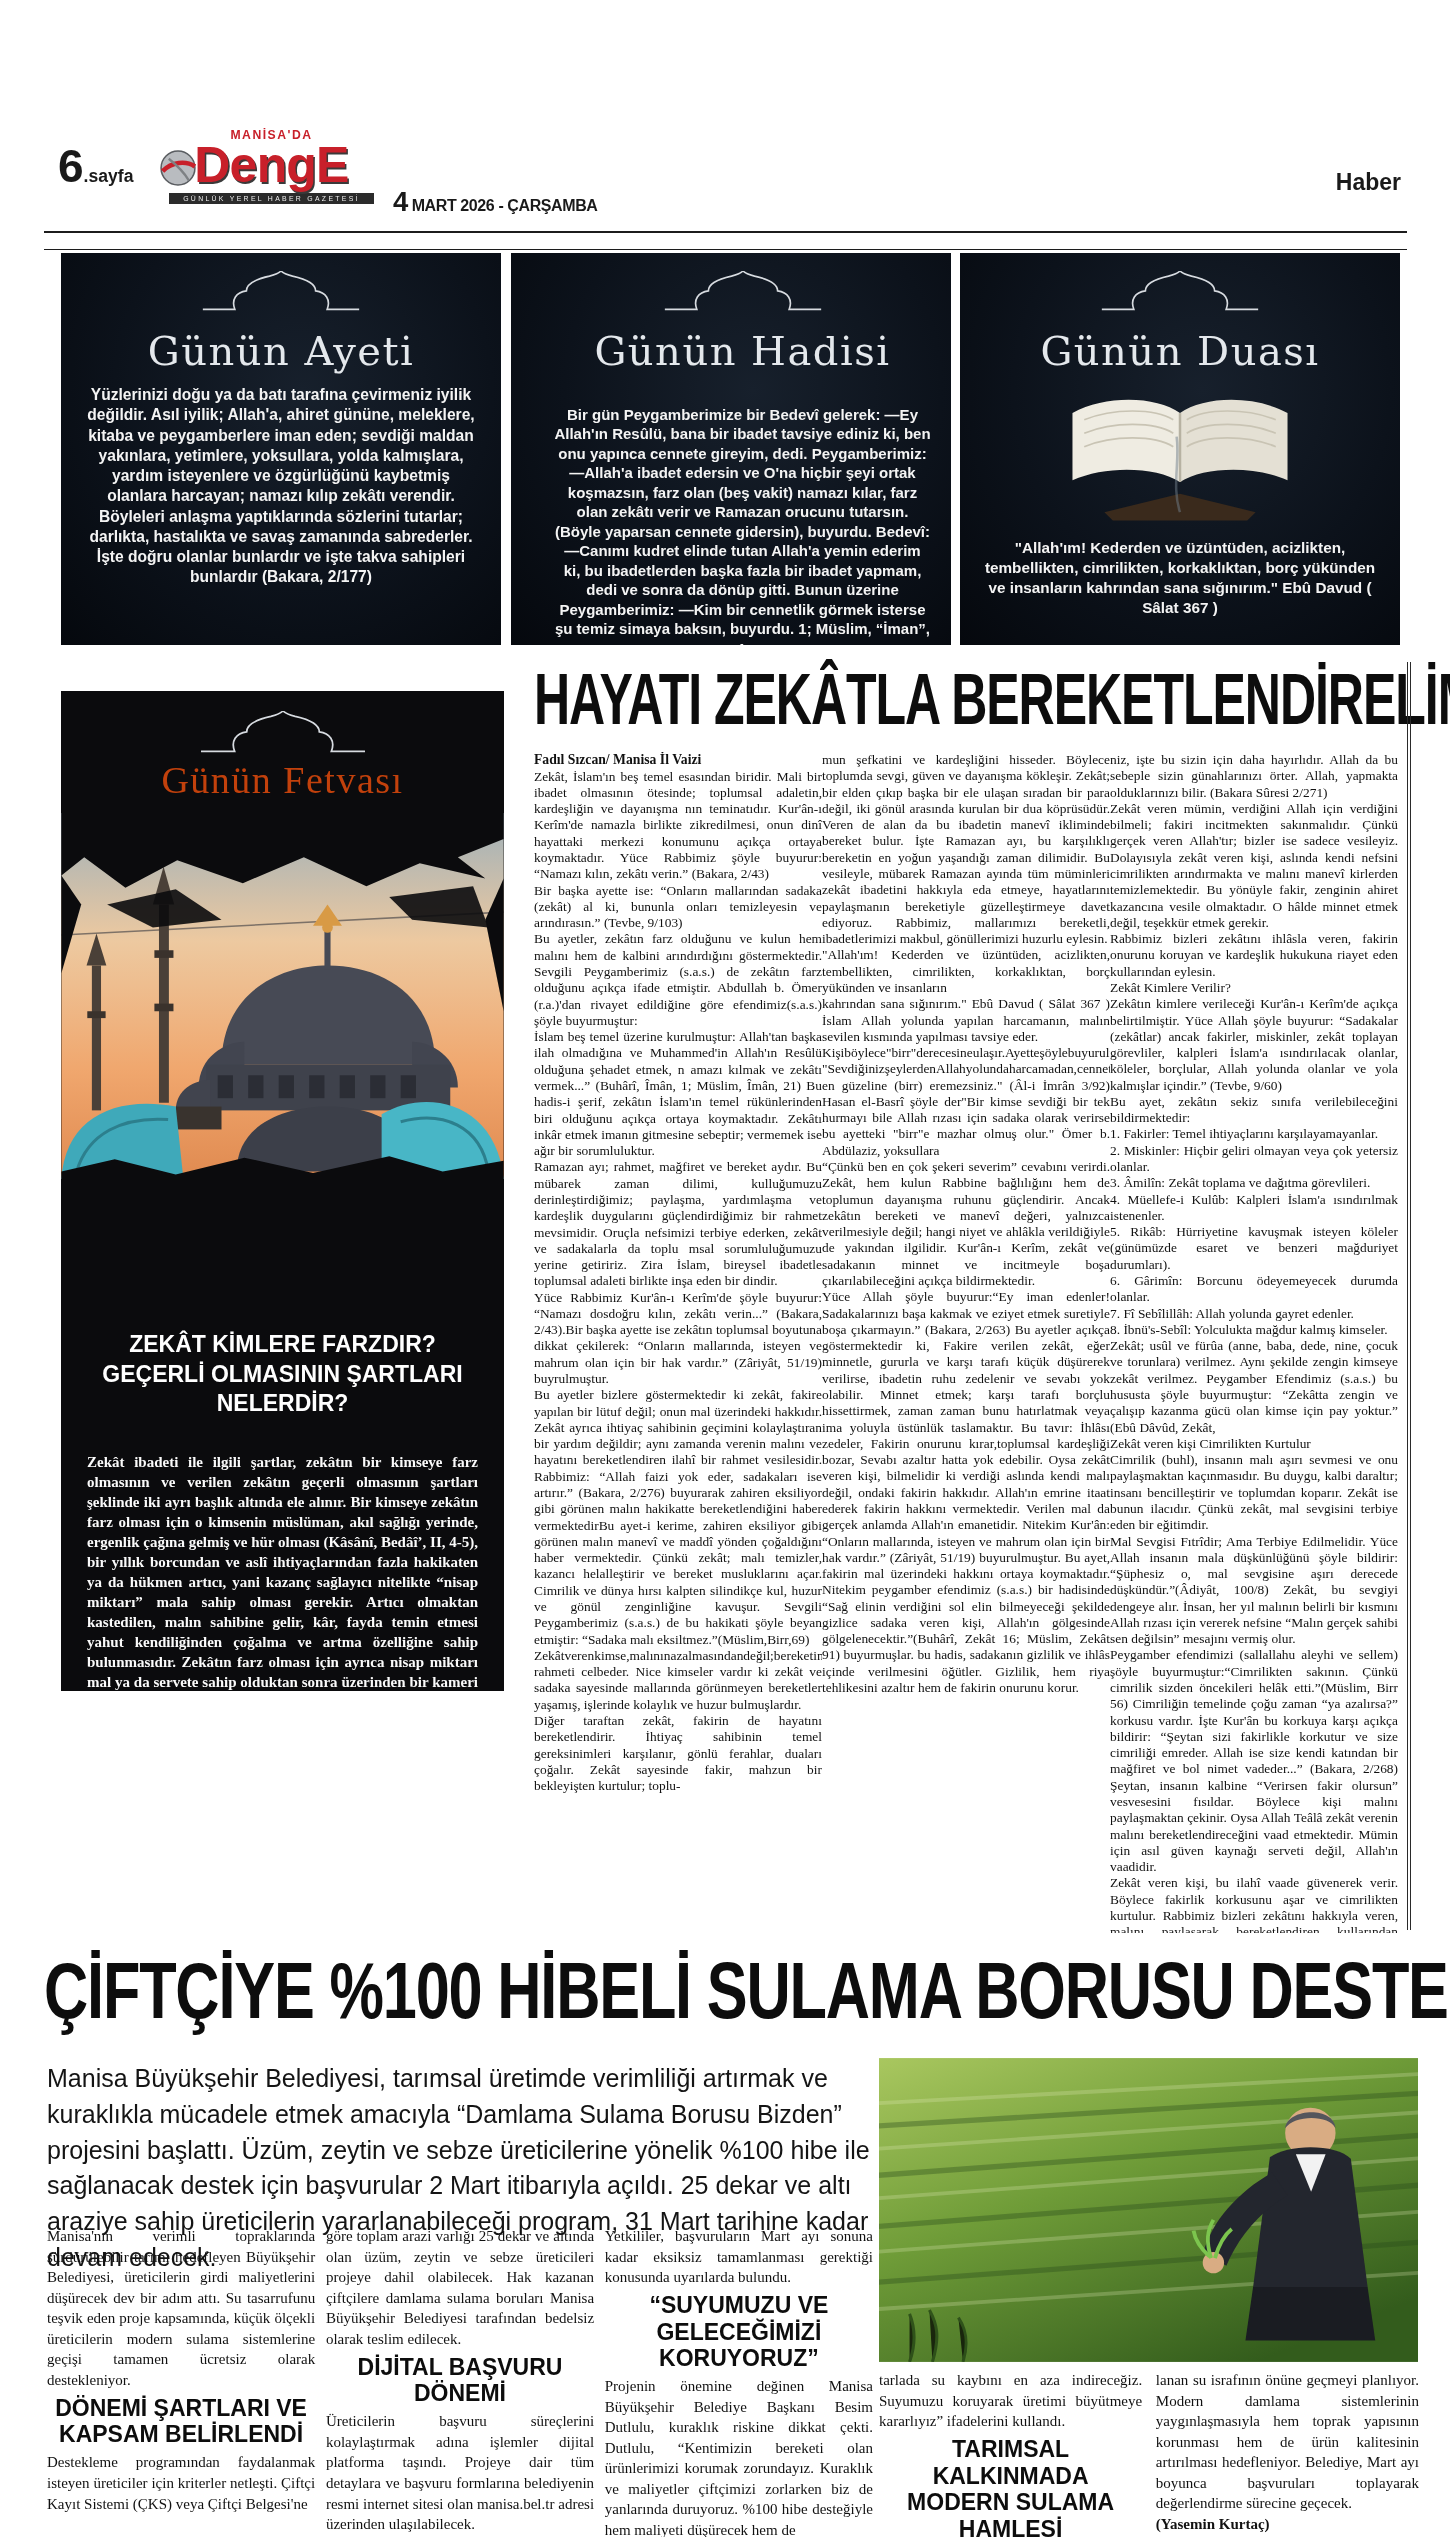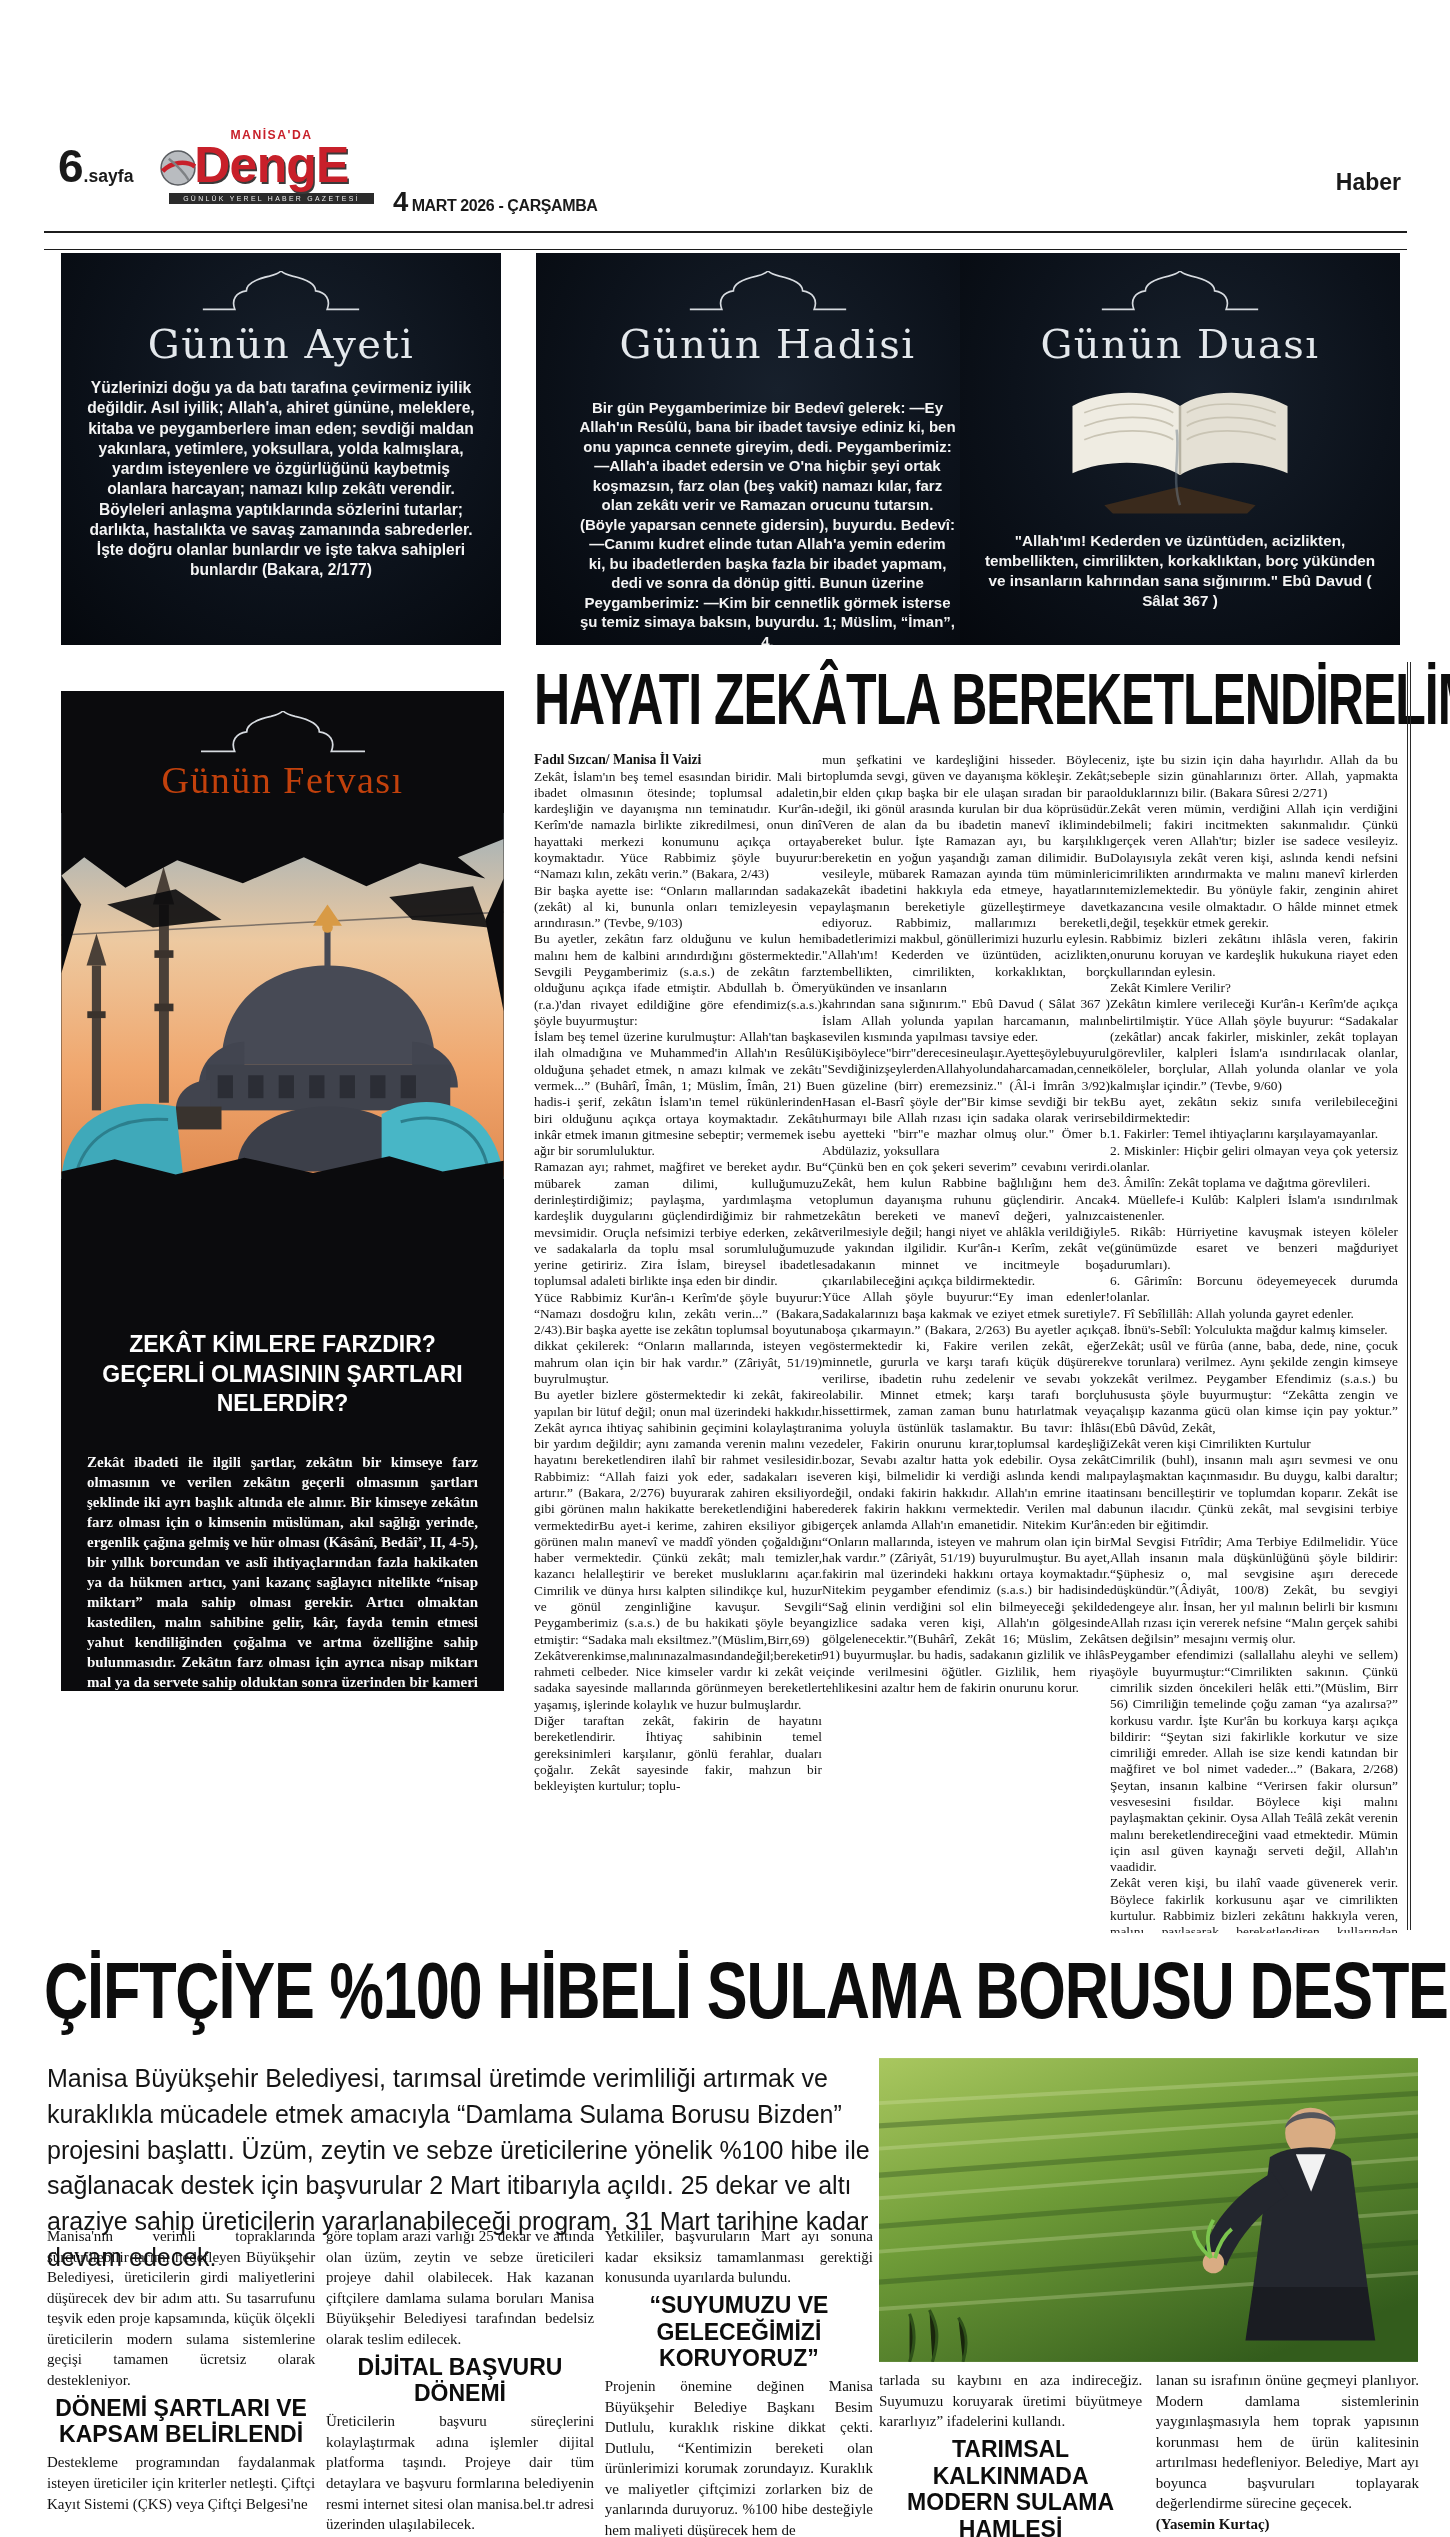--- a/index.html
+++ b/index.html
@@ -19,23 +19,23 @@
   .hdr-date .d { font-size:27.5px; }
   .hdr-date .r { font-size:16px; letter-spacing:-0.4px; }
   .hdr-section { position:absolute; right:49px; top:169px; font-family:"Liberation Sans",sans-serif; font-weight:bold; font-size:23px; color:#1a1a1a; }
   .rule-a { position:absolute; left:44px; top:231px; width:1363px; height:2.3px; background:#1c1c1c; }
   .rule-b { position:absolute; left:44px; top:249px; width:1363px; height:0.8px; background:#1c1c1c; }
 
   
   .daily-box { position:absolute; top:253px; width:440px; height:392px; overflow:hidden;
     background:radial-gradient(ellipse at 55% 35%, #17202c 0%, #0c121b 55%, #05080d 100%);
     color:#fff; text-align:center; }
-  .db1 { left:61px; } .db2 { left:536px;padding-left:23px; } .db3 { left:960px; }
+  .db1 { left:61px; } .db2 { left:511px;padding-left:23px; } .db3 { left:960px; }
   .arch { margin-top:18.3px; }
-  .db-title { font-family:"DejaVu Serif", serif; font-size:40px; font-weight:normal; color:#e4e8ec; letter-spacing:1.5px; margin-top:5px; }
+  .db-title { font-family:"DejaVu Serif", serif; font-size:40px; font-weight:normal; color:#e4e8ec; letter-spacing:1.5px; margin-top:12px; }
   .db-body { font-family:"Liberation Sans",sans-serif; font-weight:bold; color:#f4f4f4; padding:10.7px 20px 0 20px; }
   .db1 .db-body { font-size:15.6px; line-height:1.3; }
   .db2 .db-body { font-size:15px; line-height:1.3; padding-top:30.5px; }
   .db3 .db-body { font-size:15.3px; line-height:1.32; padding-top:7.6px; }
   .book-wrap { margin-top:10.7px; }
 
   
   .fetva { position:absolute; left:61px; top:691px; width:443px; height:1000px; background:#0b0b0d; color:#fff; overflow:hidden; text-align:center; }
   .fetva .arch { margin-top:20px; }
   .fetva-title { font-family:Liberation Serif, serif; font-size:38px; color:#c2410c; letter-spacing:1.5px; }

